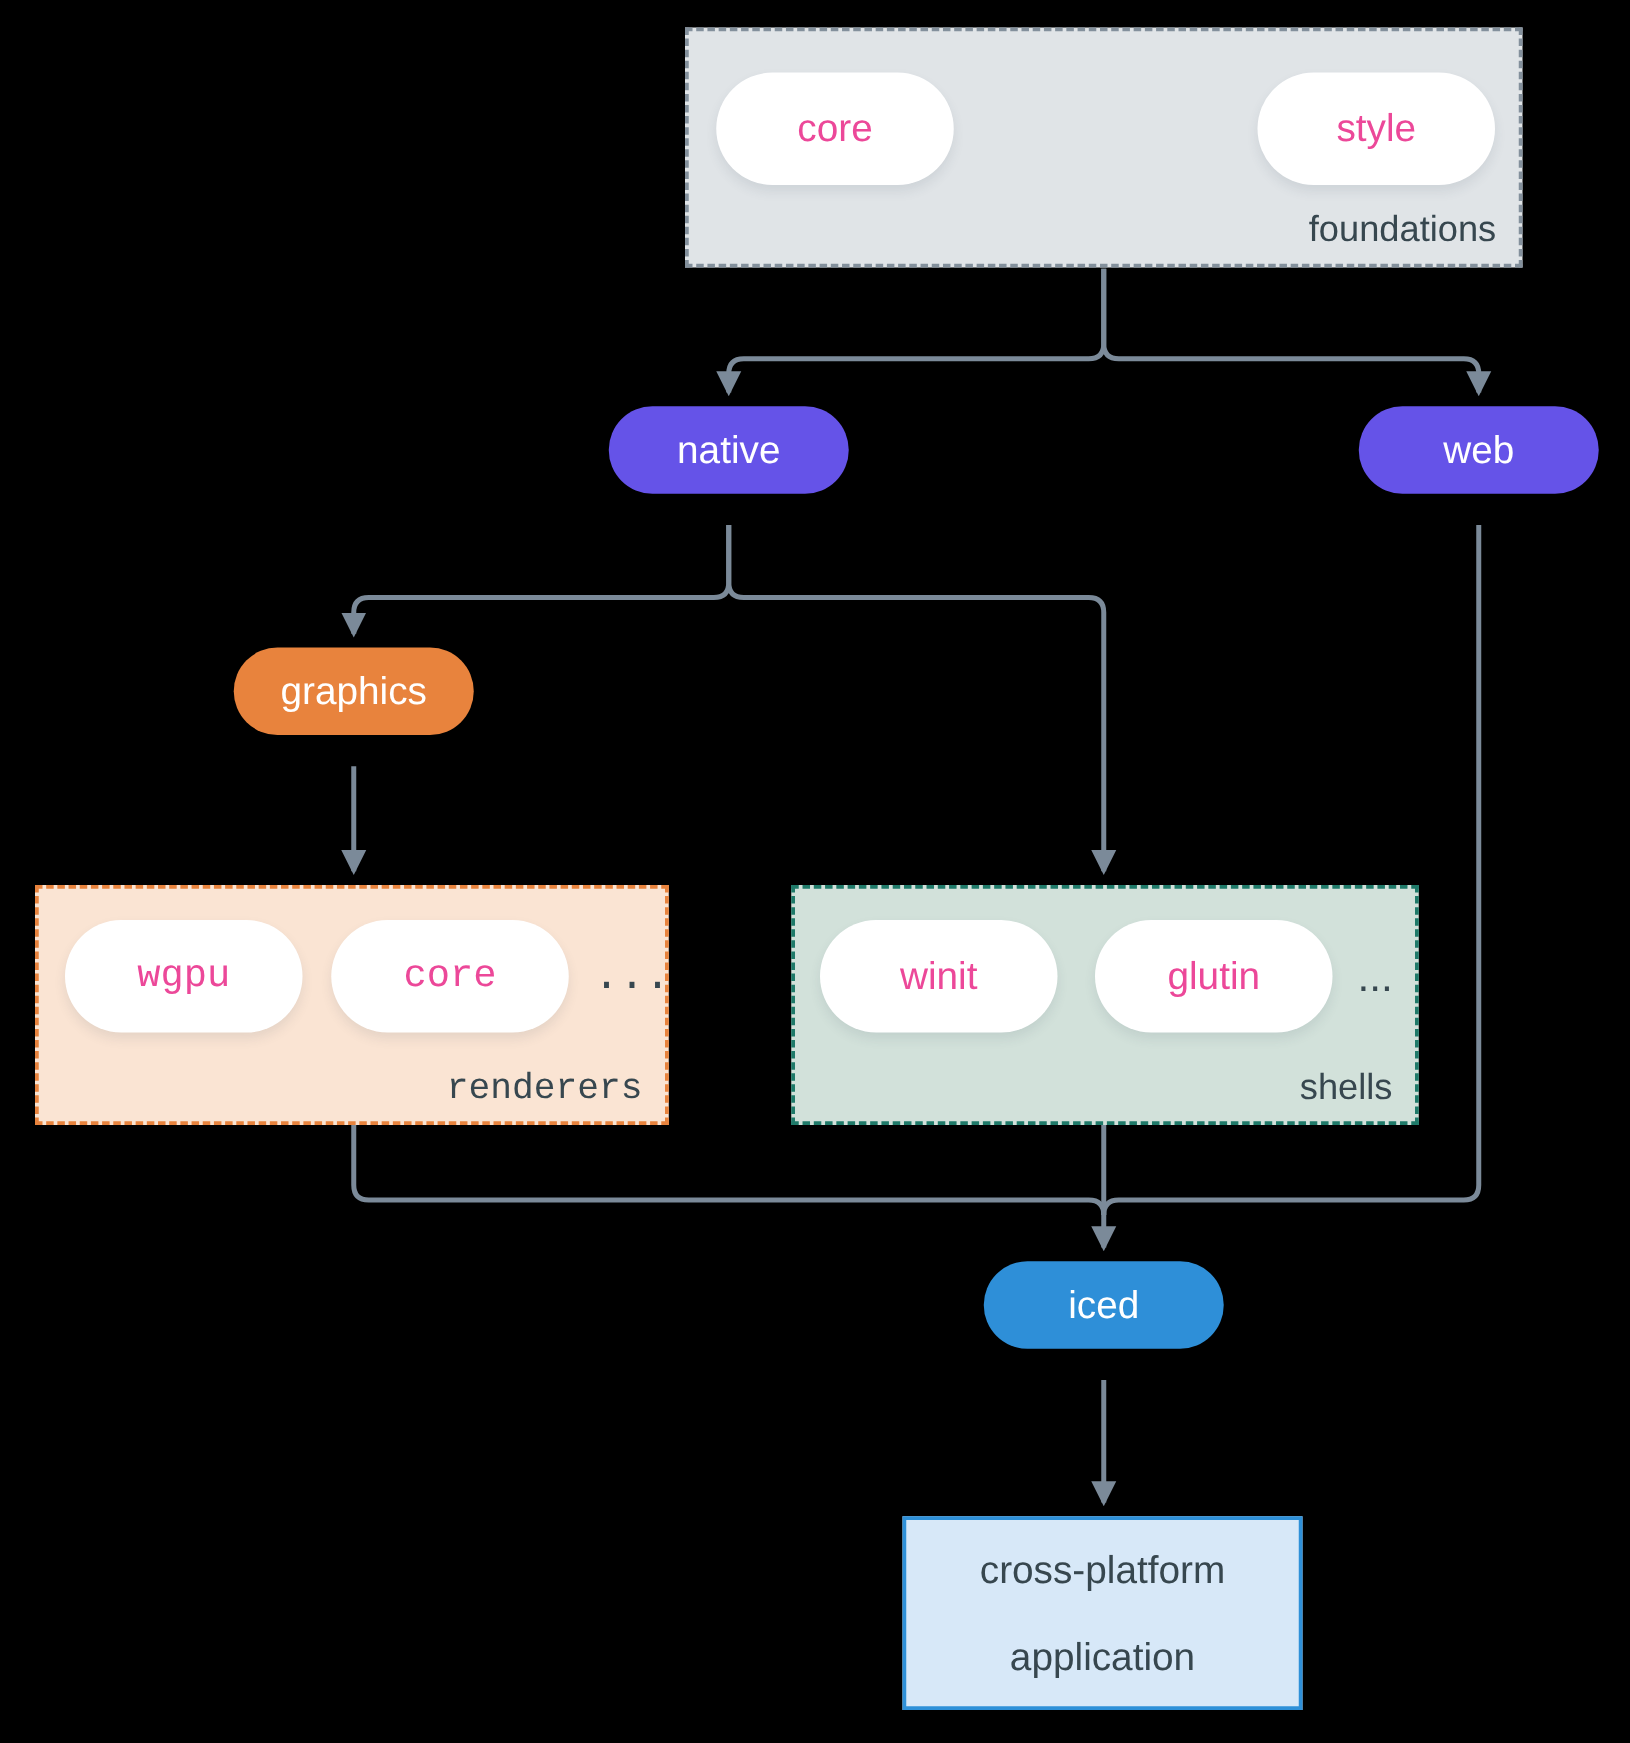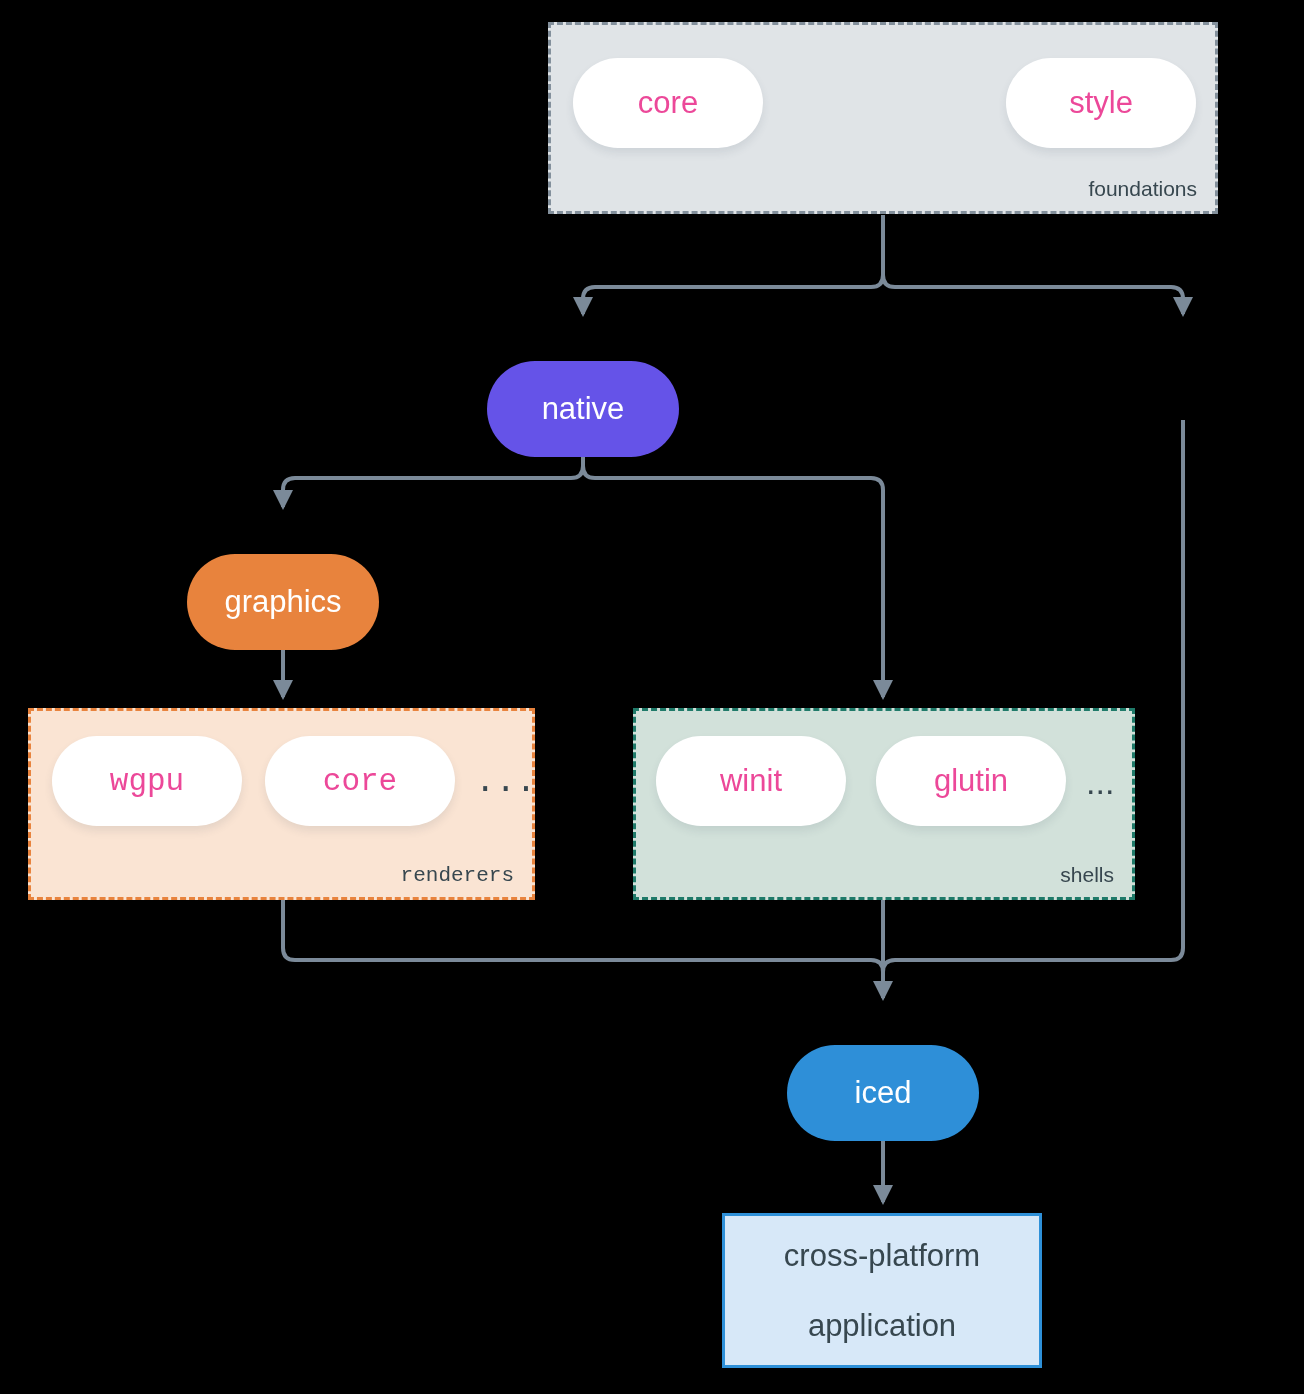--- a/index.html
+++ b/index.html
@@ -38,43 +38,42 @@
   }
   .group-shells {
     left: 633px; top: 708px; width: 502px; height: 192px;
     background: #d2e1da;
     border: 3px dashed #1f7a69;
   }
   .group-label {
     position: absolute;
     right: 18px;
     bottom: 10px;
-    font-size: 21px;
+    font-size: 29px;
     color: #37474f;
   }
   .pill {
     position: absolute;
     display: flex;
     align-items: center;
     justify-content: center;
     border-radius: 9999px;
     font-size: 31px;
     color: #ec4899;
   }
   .pill-white {
     width: 190px;
     height: 90px;
     background: #ffffff;
     box-shadow: 0 5px 9px rgba(50, 70, 90, 0.10);
   }
   .pill-free {
     width: 192px;
-    height: 96px;
+    height: 70px;
     color: #ffffff;
-    margin-top: 36px;
   }
   .pill-native, .pill-web { background: #6553e8; }
   .pill-graphics { background: #e8833d; }
   .pill-iced { background: #2e8fd8; }
   .ellipsis {
     position: absolute;
     top: 52px;
     font-size: 34px;
     color: #37474f;
   }
@@ -119,20 +118,21 @@
     </g>
   </svg>
 
   <div class="group group-foundations">
     <div class="pill pill-white" style="left:22px;top:33px">core</div>
     <div class="pill pill-white" style="left:455px;top:33px">style</div>
     <span class="group-label">foundations</span>
   </div>
 
   <div class="pill pill-free pill-native" style="left:487px;top:325px">native</div>
+  <div class="pill pill-free pill-web" style="left:1087px;top:325px">web</div>
 
   <div class="pill pill-free pill-graphics" style="left:187px;top:518px">graphics</div>
 
   <div class="group group-renderers">
     <div class="pill pill-white" style="left:21px;top:25px">wgpu</div>
     <div class="pill pill-white" style="left:234px;top:25px">core</div>
     <span class="ellipsis" style="left:444px">...</span>
     <span class="group-label">renderers</span>
   </div>
 

